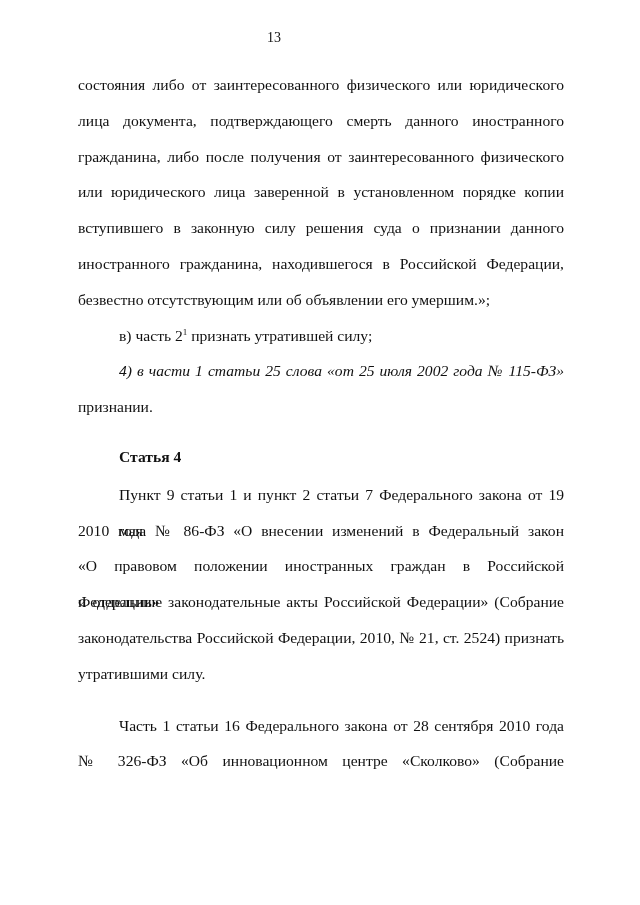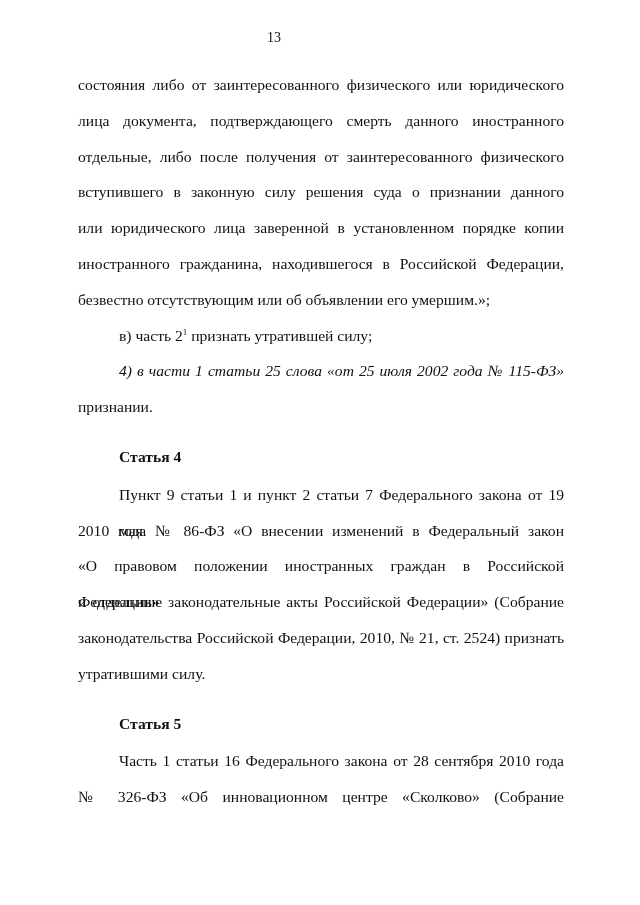--- a/index.html
+++ b/index.html
@@ -59,23 +59,23 @@
 </head>
 <body>
 
 <div class="page-number">13</div>
 
 <div class="content">
 
   <div class="para">
     <span class="ln" style="white-space: normal;">состояния либо от заинтересованного физического или юридического</span>
     <span class="ln" style="white-space: normal;">лица документа, подтверждающего смерть данного иностранного</span>
-    <span class="ln" style="white-space: normal;">отдельные, либо после получения от заинтересованного физического</span>
+    <span class="ln" style="white-space: normal;">гражданина, либо после получения от заинтересованного физического</span>
+    <span class="ln" style="white-space: normal;">или юридического лица заверенной в установленном порядке копии</span>
     <span class="ln" style="white-space: normal;">вступившего в законную силу решения суда о признании данного</span>
-    <span class="ln" style="white-space: normal;">или юридического лица заверенной в установленном порядке копии</span>
     <span class="ln" style="white-space: normal;">иностранного гражданина, находившегося в Российской Федерации,</span>
     <span class="ln end">безвестно отсутствующим или об объявлении его умершим.»;</span>
   </div>
 
   <div class="para">
     <span class="ln end indent"><span>в) часть 2</span><sup>1</sup><span> признать утратившей силу;</span></span>
   </div>
 
   <div class="para">
     <span class="ln indent" style="white-space: normal; font-style: italic;">4) в части 1 статьи 25 слова «от 25 июля 2002 года № 115-ФЗ»</span>
@@ -92,21 +92,20 @@
     <span class="ln indent" style="white-space: normal;">Пункт 9 статьи 1 и пункт 2 статьи 7 Федерального закона  от 19 мая</span>
     <span class="ln" style="white-space: normal;">2010 года № 86-ФЗ «О внесении изменений в Федеральный закон</span>
     <span class="ln" style="white-space: normal;">«О правовом положении иностранных граждан в Российской Федерации»</span>
     <span class="ln" style="white-space: normal;">и отдельные законодательные акты Российской Федерации» (Собрание</span>
     <span class="ln" style="white-space: normal;">законодательства Российской Федерации, 2010, № 21, ст. 2524) признать</span>
     <span class="ln end">утратившими  силу.</span>
   </div>
 
   <div class="gap"></div>
 
-  <div class="heading">Статья 5</div>
 
   <div class="gap" style="height:2px"></div>
 
   <div class="para">
     <span class="ln indent" style="white-space: normal;">Часть 1 статьи 16 Федерального закона от 28 сентября 2010 года</span>
     <span class="ln" style="white-space: normal;">№ 326-ФЗ «Об инновационном центре «Сколково» (Собрание</span>
   </div>
 
 </div>
 

